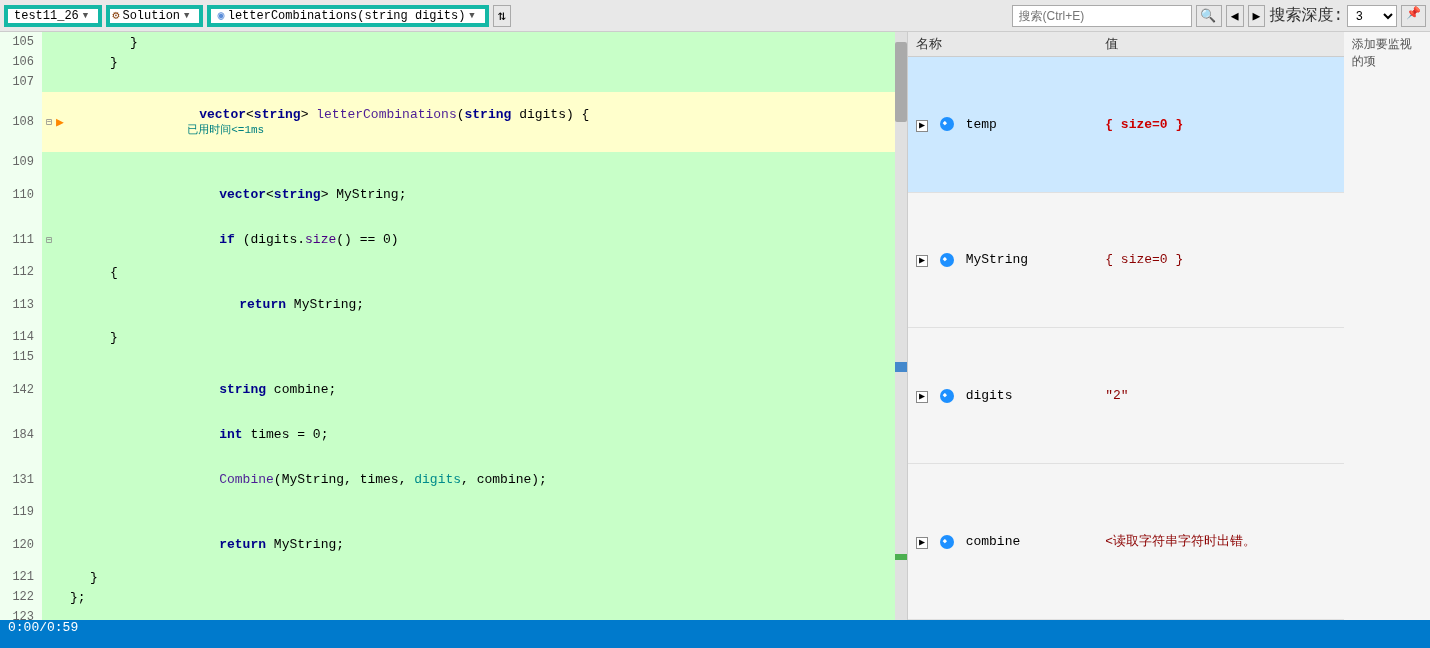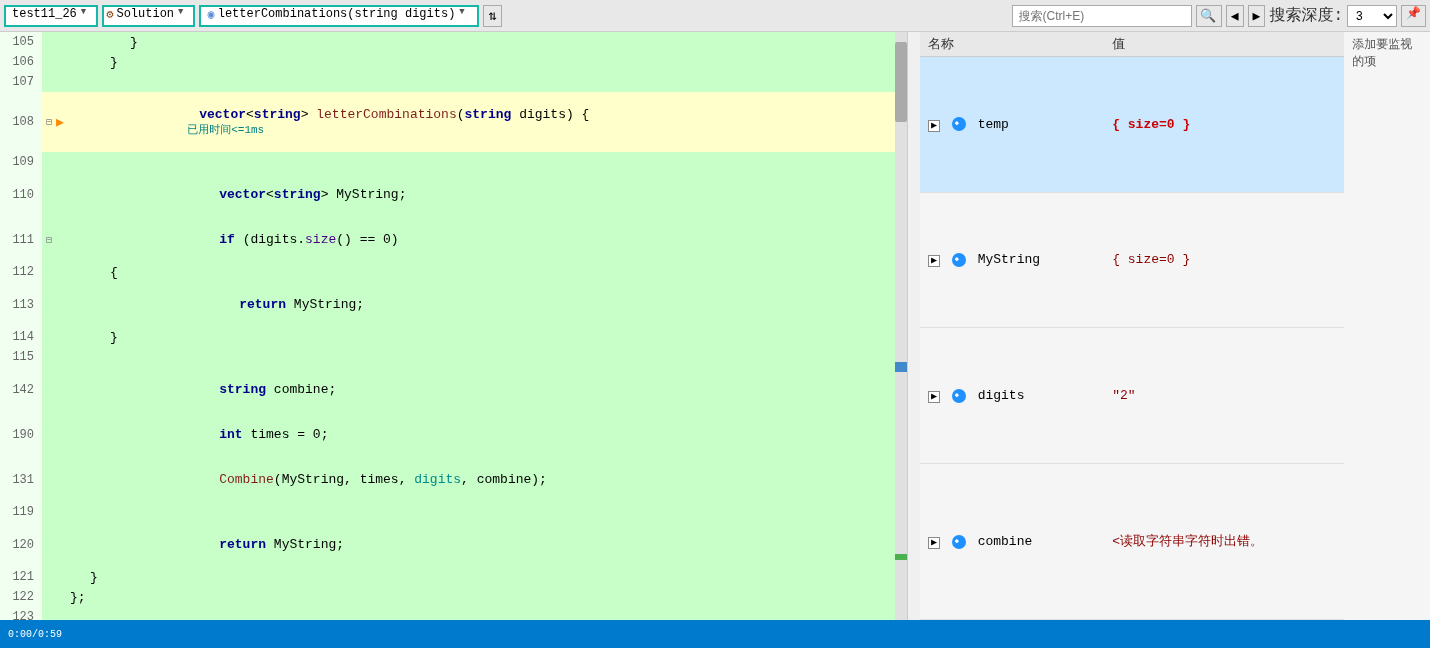--- a/index.html
+++ b/index.html
@@ -10,22 +10,23 @@
       display: flex;
       align-items: center;
       height: 32px;
       background: #e8e8e8;
       border-bottom: 1px solid #ccc;
       padding: 0 4px;
       gap: 4px;
     }
     .toolbar-dropdown {
       display: flex;
+      align-items: center;
       background: #fff;
-      border: 2px solid #14b8a6;
+      border: 4px solid #14b8a6;
       height: 22px;
       padding: 0 6px;
       font-size: 12px;
       cursor: pointer;
     }
     .toolbar-dropdown span { margin-right: 4px; }
     .toolbar-dropdown .arrow { font-size: 9px; color: #555; }
     .toolbar-btn {
       background: #e8e8e8;
       border: 1px solid #aaa;
@@ -66,21 +67,20 @@
       height: 22px;
       padding: 0 4px;
       cursor: pointer;
       font-size: 12px;
     }
 
     
     .main-content {
       display: flex;
       height: calc(648px - 32px - 28px);
-      gap: 12px;
     }
 
     
     .code-area {
       width: 908px;
       background: #f0fff0;
       overflow: hidden;
       position: relative;
       border-right: 1px solid #ccc;
     }
@@ -137,21 +137,21 @@
       background: #aaa;
       border-radius: 2px;
     }
     .line-highlight-green { background: #c8ffc8; }
 
     
     .arrow-indicator { color: #ff8800; font-weight: bold; }
 
     
     .kw { color: #00008b; font-weight: bold; }
-    .fn { color: #7f1d1d; }
+    .fn { color: #4c1d95; }
     .tmpl { color: #008b8b; }
     .method { color: #4b0082; }
 
     
     .watch-panel {
       flex: 1;
       background: #f5f5f5;
       overflow: hidden;
       display: flex;
       flex-direction: row;
@@ -214,24 +214,24 @@
       color: #555;
       font-size: 12px;
       cursor: pointer;
     }
 
     
     .status-bar {
       height: 28px;
       background: #007acc;
       display: flex;
-      align-items: center;
+      align-items: flex-start;
       padding: 0 8px;
       color: white;
-      font-size: 10px;
+      font-size: 13px;
     }
 
     .time-label {
       font-size: 11px;
       color: #008080;
       margin-left: 8px;
     }
   </style>
 </head>
 <body>
@@ -366,21 +366,21 @@
           <tr class="line-highlight-green">
             <td class="line-num">142</td>
             <td class="line-fold"></td>
             <td class="line-indicator"></td>
             <td class="line-code">
               <span style="margin-left:40px;"></span><span class="kw">string</span><span> combine;</span>
             </td>
           </tr>
 
           <tr class="line-highlight-green">
-            <td class="line-num">190</td>
+            <td class="line-num">184</td>
             <td class="line-fold"></td>
             <td class="line-indicator"></td>
             <td class="line-code">
               <span style="margin-left:40px;"></span><span class="kw">int</span><span> times = 0;</span>
             </td>
           </tr>
 
           <tr class="line-highlight-green">
             <td class="line-num">131</td>
             <td class="line-fold"></td>

